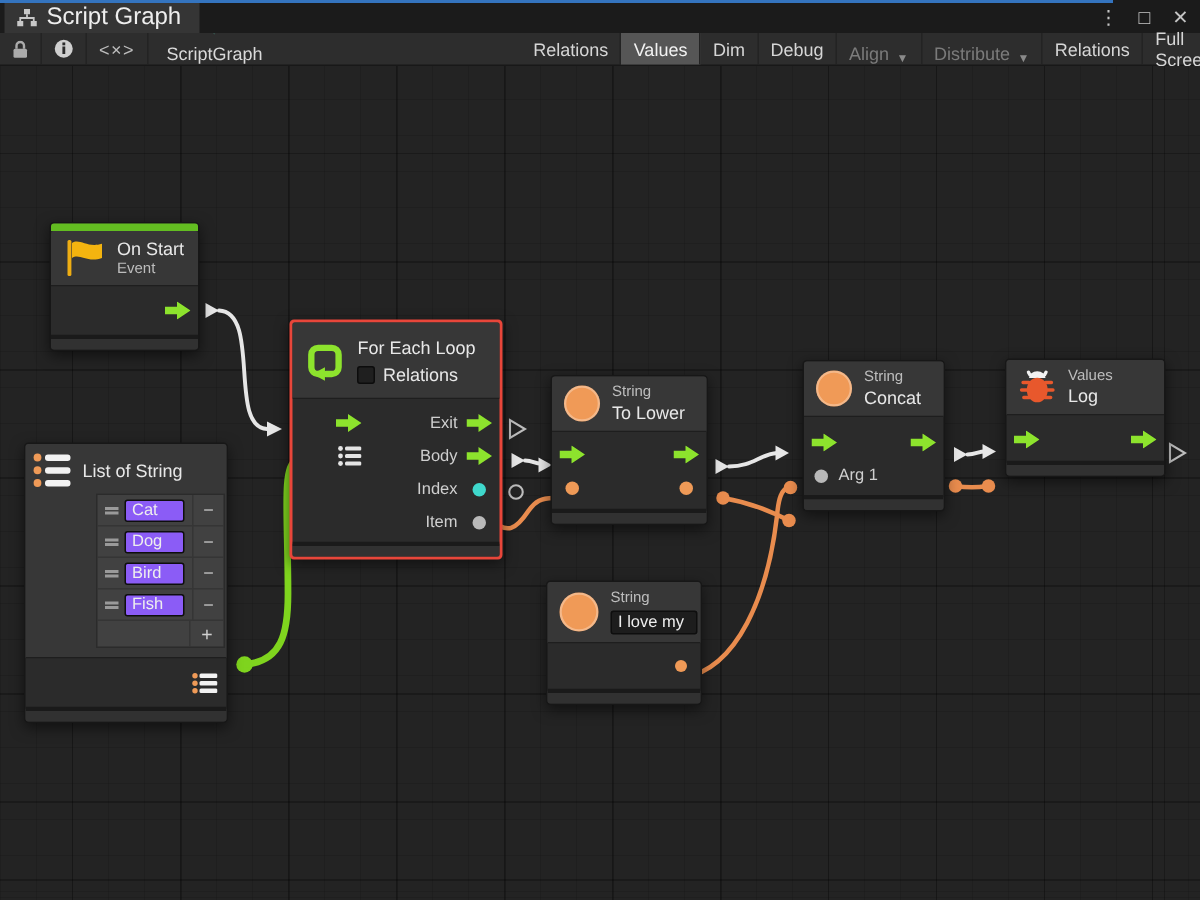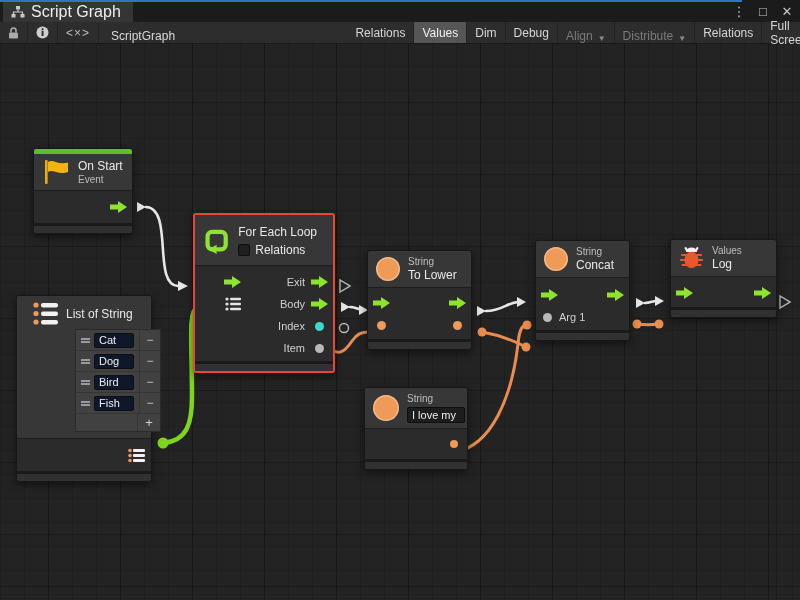--- a/index.html
+++ b/index.html
@@ -61,21 +61,21 @@
   .dot.orange{background:#ef9a57;}
   .dot.teal{background:#3fd8cc;}
   .circ{width:24px;height:24px;border-radius:50%;background:#f09a57;
         box-shadow:inset 0 0 0 1.5px rgba(255,255,255,.30);flex:none;}
   .evbar{height:5px;background:#63bd21;border-radius:2px 2px 0 0;}
 
   
   .lwidget{margin:3px 2px 4px 42px;width:86px;background:#414141;border:1px solid #2b2b2b;}
   .lrow{display:flex;align-items:center;height:21px;border-bottom:1px solid #353535;padding-left:5px;gap:4px;}
   .handle{width:9px;height:5px;border-top:2px solid #9a9a9a;border-bottom:2px solid #9a9a9a;flex:none;}
-  .lrow input{width:40px;height:15px;background:#0f172a;border:1px solid #0e0e0e;border-radius:2px;
+  .lrow input{width:40px;height:15px;background:#8b5cf6;border:1px solid #0e0e0e;border-radius:2px;
               color:#eee;font-size:11px;padding:0 4px;font-family:"Liberation Sans",sans-serif;}
   .lminus{margin-left:auto;width:21px;height:21px;display:flex;align-items:center;justify-content:center;
           color:#c4c4c4;border-left:1px solid #353535;font-size:12px;}
   .lplusrow{display:flex;justify-content:flex-end;height:17px;}
   .lplus{width:23px;display:flex;align-items:center;justify-content:center;color:#d0d0d0;
          border-left:1px solid #353535;font-size:13px;}
 
   .checkbox{width:12px;height:12px;background:#1f1f1f;border:1px solid #0c0c0c;border-radius:2px;flex:none;}
   .chkrow{display:flex;align-items:center;gap:5px;margin-top:3px;}
   .litinput{width:58px;height:16px;background:#1d1d1d;border:1px solid #0e0e0e;border-radius:2px;
@@ -212,21 +212,21 @@
             <svg width="17" height="12" viewBox="0 0 17 12">
                 <path d="M0,3.5 h8 V0 l9,6 -9,6 V8.5 H0 z" fill="#8de32d"></path>
               </svg>
           </span>
         </div>
       </div>
       <div class="ftr"></div>
     </div>
 
     <div class="node" style="left:16px;top:251px;width:136px;">
-      <div class="hdr" style="display:block;padding:5px 4px 2px 16px;">
+      <div class="hdr" style="display:block;padding:5px 4px 2px 5px;">
         <div style="display:flex;align-items:center;gap:7px;">
           <svg width="26" height="25" viewBox="0 0 26 25">
             <circle cx="3" cy="4" r="2.6" fill="#ef9a57"></circle>
               <rect x="8" y="2" width="17" height="4.4" rx="2" fill="#f2f2f2"></rect>
             <circle cx="3" cy="12.5" r="2.6" fill="#ef9a57"></circle>
               <rect x="8" y="10.5" width="17" height="4.4" rx="2" fill="#f2f2f2"></rect>
             <circle cx="3" cy="21" r="2.6" fill="#ef9a57"></circle>
               <rect x="8" y="19" width="17" height="4.4" rx="2" fill="#f2f2f2"></rect>
           </svg>
           <span class="ntitle">List of String</span>

